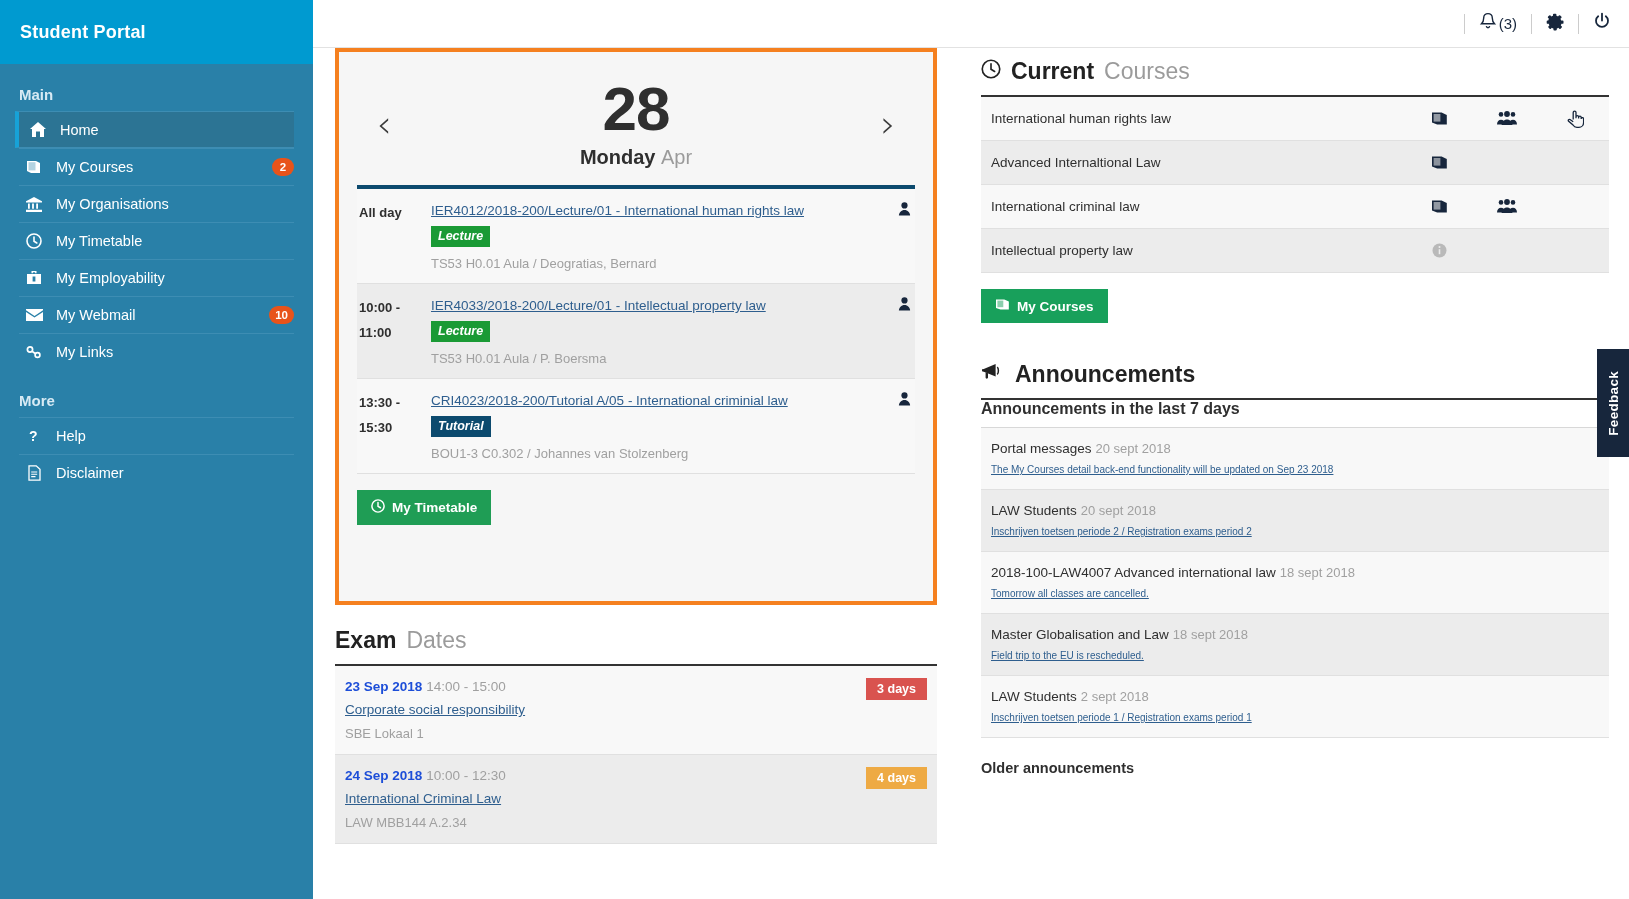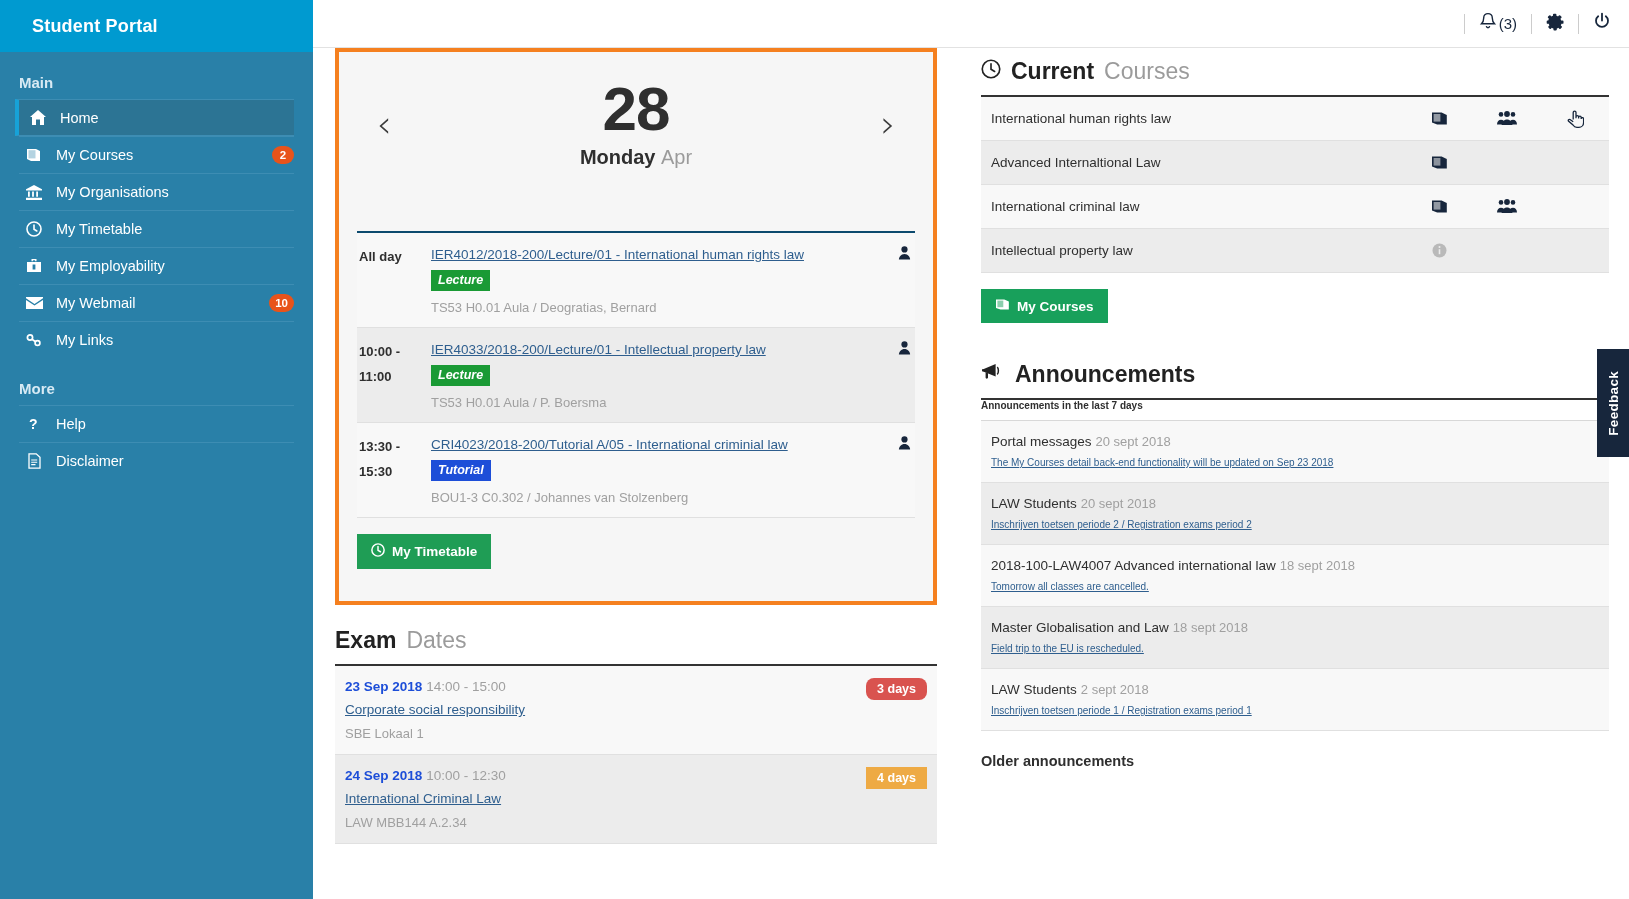--- a/index.html
+++ b/index.html
@@ -10,24 +10,24 @@
     overflow: hidden;
   }
 
   
   .sidebar {
     position: absolute; left: 0; top: 0;
     width: 313px; height: 899px;
     background: #2980a8;
   }
   .brand {
-    height: 52px;
+    height: 64px;
     background: #009ad0;
     display: flex; align-items: center;
-    padding-left: 32px;
+    padding-left: 20px;
   }
   .brand-title {
     color: #ffffff; font-size: 18px; font-weight: bold;
     letter-spacing: .2px;
   }
   .nav-section-label {
     color: #d7eaf4; font-size: 15px; font-weight: bold;
     padding: 22px 0 8px 19px;
   }
   .nav-list { padding: 0 19px 0 19px; }
@@ -112,21 +112,21 @@
   }
   .cal-date { text-align: center; flex: 1; }
   .cal-day-num {
     font-size: 62px; font-weight: bold; color: #2f2f2f; line-height: 1;
     letter-spacing: -1px;
   }
   .cal-day-line { font-size: 20px; margin-top: 6px; }
   .cal-weekday { font-weight: bold; color: #2f2f2f; }
   .cal-month { color: #9b9b9b; }
 
-  .events { border-top: 2px solid #0c4a6e; margin-top: 46px; }
+  .events { border-top: 4px solid #0c4a6e; }
   .event-row {
     display: flex; align-items: flex-start;
     padding: 12px 0 12px 0;
     border-bottom: 1px solid #e0e0e0;
     position: relative;
     background: #f8f8f8;
   }
   .event-row.alt { background: #ececec; }
   .event-time {
     width: 74px; flex: 0 0 74px;
@@ -140,21 +140,21 @@
     text-decoration: underline; cursor: pointer;
     display: inline-block;
   }
   .event-tag {
     display: inline-block; margin-top: 7px;
     color: #fff; font-size: 12.5px; font-weight: bold;
     padding: 3px 7px 4px 7px;
     font-style: italic;
   }
   .tag-lecture  { background: #1a9a35; }
-  .tag-tutorial { background: #1d4ed8; }
+  .tag-tutorial { background: #0c4a6e; }
   .event-meta {
     margin-top: 9px; color: #a0a0a0; font-size: 13px;
   }
   .event-person {
     position: absolute; right: 4px; top: 13px;
     color: #17263c;
   }
 
   .btn {
     display: inline-flex; align-items: center; gap: 7px;
@@ -189,21 +189,21 @@
   .exam-title {
     display: inline-block; margin-top: 8px;
     color: #2e5e8e; font-size: 13.5px; text-decoration: underline; cursor: pointer;
   }
   .exam-loc { margin-top: 8px; color: #a0a0a0; font-size: 13px; }
   .exam-badge {
     position: absolute; right: 10px; top: 12px;
     color: #fff; font-size: 12.5px; font-weight: bold;
     padding: 4px 11px;
   }
-  .badge-red    { background: #d9534f; border-radius: 8px; }
+  .badge-red    { background: #d9534f; }
   .badge-orange { background: #eeaa44; }
 
   
   .course-row {
     display: flex; align-items: center;
     height: 44px;
     border-bottom: 1px solid #e0e0e0;
     background: #f8f8f8;
     padding-left: 10px;
     font-size: 13.5px; color: #2f2f2f;
@@ -213,21 +213,21 @@
   .course-icons { display: flex; align-items: center; }
   .course-ico {
     width: 68px; display: flex; align-items: center; justify-content: center;
     color: #17263c; cursor: pointer;
   }
   .course-ico.muted { color: #b9b9b9; }
 
   
   .ann-block { margin-top: 38px; }
   .ann-sub {
-    font-size: 10px; font-weight: bold; color: #2f2f2f;
+    font-size: 16px; font-weight: bold; color: #2f2f2f;
     padding-bottom: 9px;
   }
   .ann-rule { border-bottom: 1px solid #d8d8d8; }
   .ann-row {
     padding: 11px 0 12px 10px;
     border-bottom: 1px solid #e0e0e0;
     background: #f8f8f8;
   }
   .ann-row.alt { background: #ececec; }
   .ann-src { font-size: 13.5px; font-weight: normal; color: #2f2f2f; }

